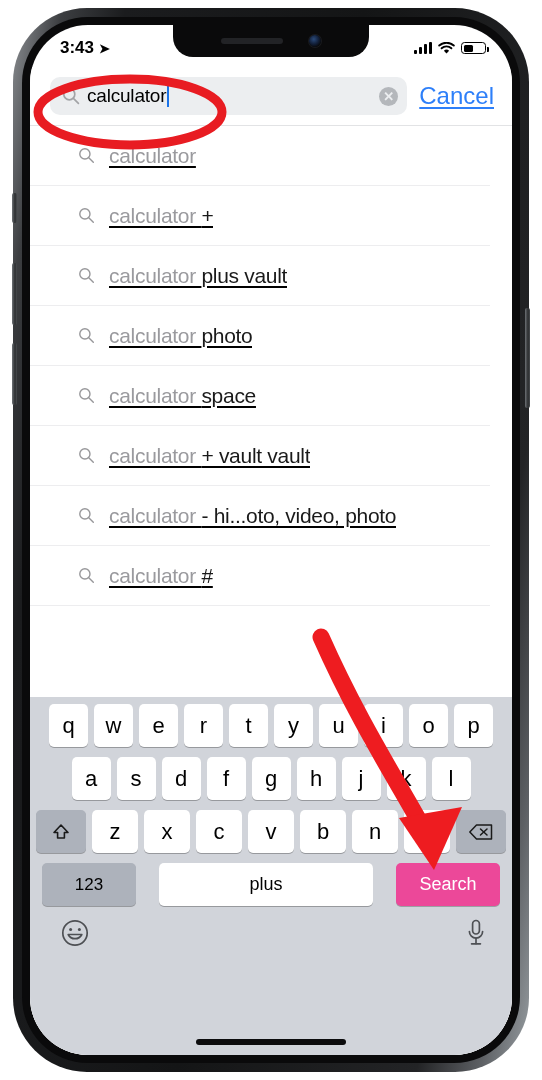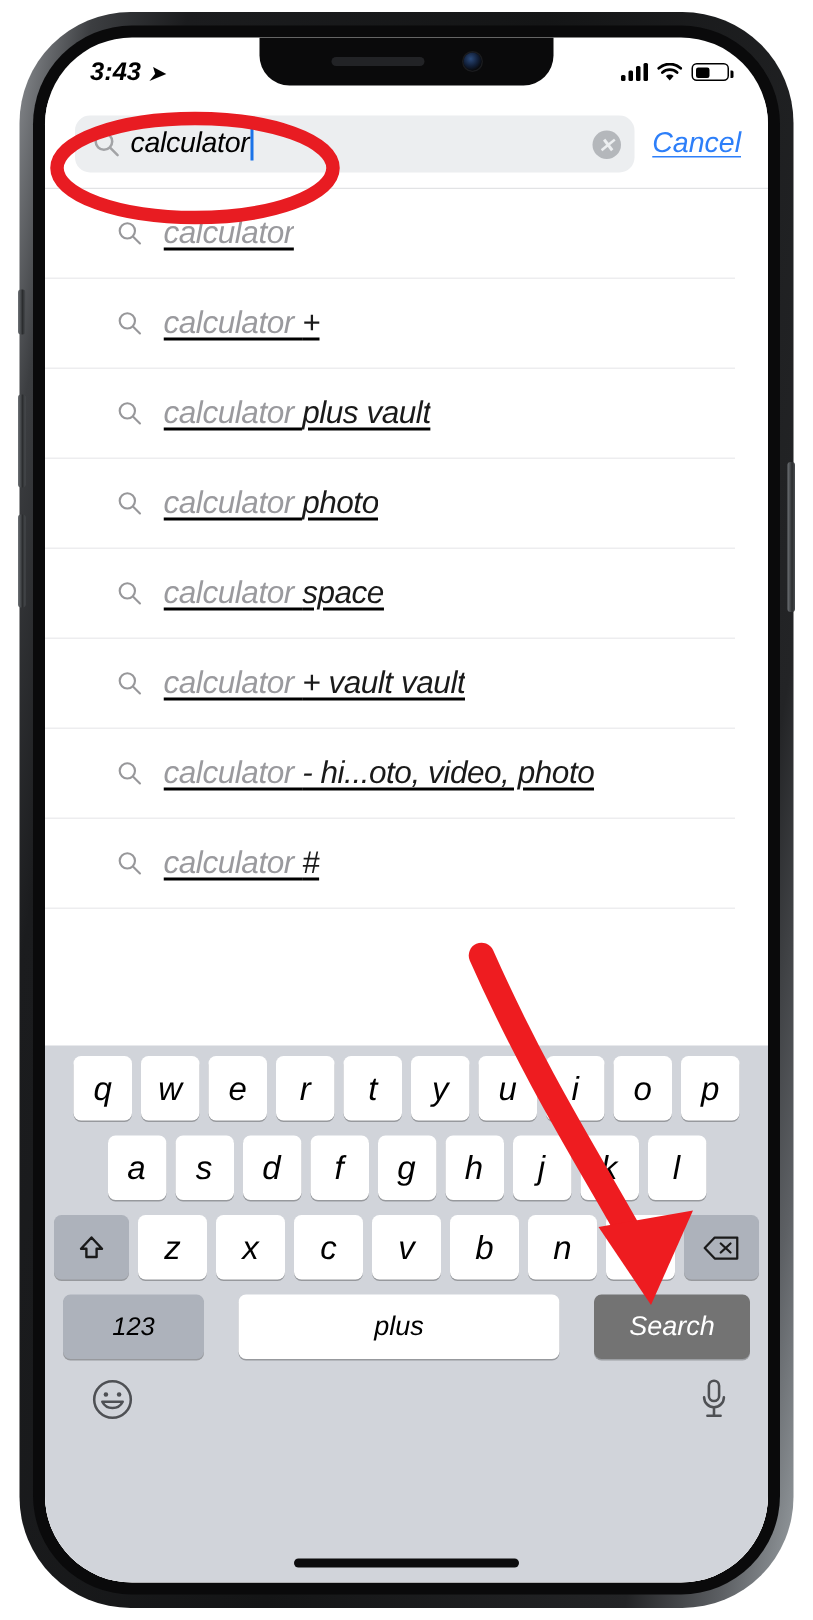--- a/index.html
+++ b/index.html
@@ -16,21 +16,20 @@
     width:516px; height:1064px;
     border-radius:74px;
     background:linear-gradient(100deg,#8f9296 0%,#3c3e41 7%,#1b1c1e 16%,#141516 50%,#232426 84%,#5d6064 93%,#9aa0a4 100%);
     padding:9px;
   }
   #phone-inner{
     width:100%; height:100%;
     border-radius:66px;
     background:#0a0a0b;
     padding:8px;
-    font-style:italic;
   }
   #screen{
     position:relative;
     width:100%; height:100%;
     border-radius:58px;
     background:#ffffff;
     overflow:hidden;
   }
   .side-btn{ position:absolute; background:linear-gradient(90deg,#6e7276,#2b2d2f 60%,#4a4d50); border-radius:2px; }
   #silent-switch{ left:-1px; top:185px; width:5px; height:30px; }
@@ -100,21 +99,21 @@
     display:inline-block;
   }
   #clear-button{
     margin-left:auto;
     width:19px; height:19px; border-radius:50%;
     background:#b4b7bb;
     display:flex; align-items:center; justify-content:center;
     color:#eceef0; font-size:13px; line-height:1; font-weight:bold;
   }
   #cancel-button{
-    font-size:19px; color:#2d7ff9;
+    font-size:24px; color:#2d7ff9;
     text-decoration:underline; text-underline-offset:3px;
     white-space:nowrap;
   }
 
   
   #suggestions{
     position:absolute; top:100px; left:0; right:0; bottom:0;
     background:#fff;
     border-top:1px solid #e2e3e5;
     z-index:10;
@@ -153,21 +152,21 @@
     height:43px; width:39px;
   }
   .kb-row.r2{ padding:0 20px; }
   .kb-row.r3{ padding:0 4px; }
   .key.mod{ background:#adb2bb; width:50px; }
   .key.wide{ width:46px; }
   #key-123{ width:94px; height:43px; background:#adb2bb; font-size:17px; }
   #key-space{ flex:1; height:43px; font-size:18px; margin:0 6px; }
   #key-search{
     width:104px; height:43px;
-    background:#737373; color:#ffffff; font-size:18px;
+    background:#ec4899; color:#ffffff; font-size:18px;
     box-shadow:0 1px 0 rgba(0,0,0,.25);
   }
   .kb-row.r4{ padding:0 12px; margin-bottom:6px;gap:17px; }
   #kb-bottom-row{
     display:flex; align-items:center; justify-content:space-between;
     padding:6px 26px 0 30px;
   }
 
   
   #home-indicator{

